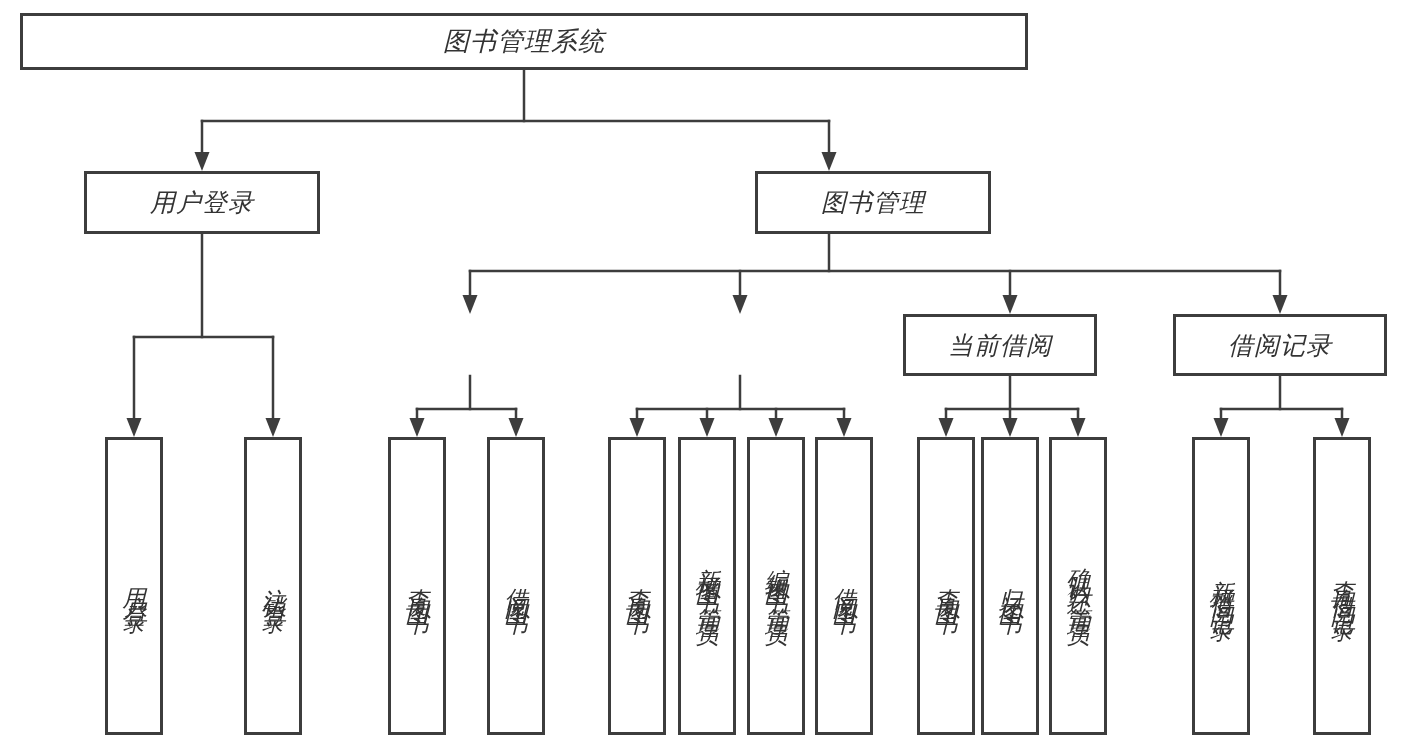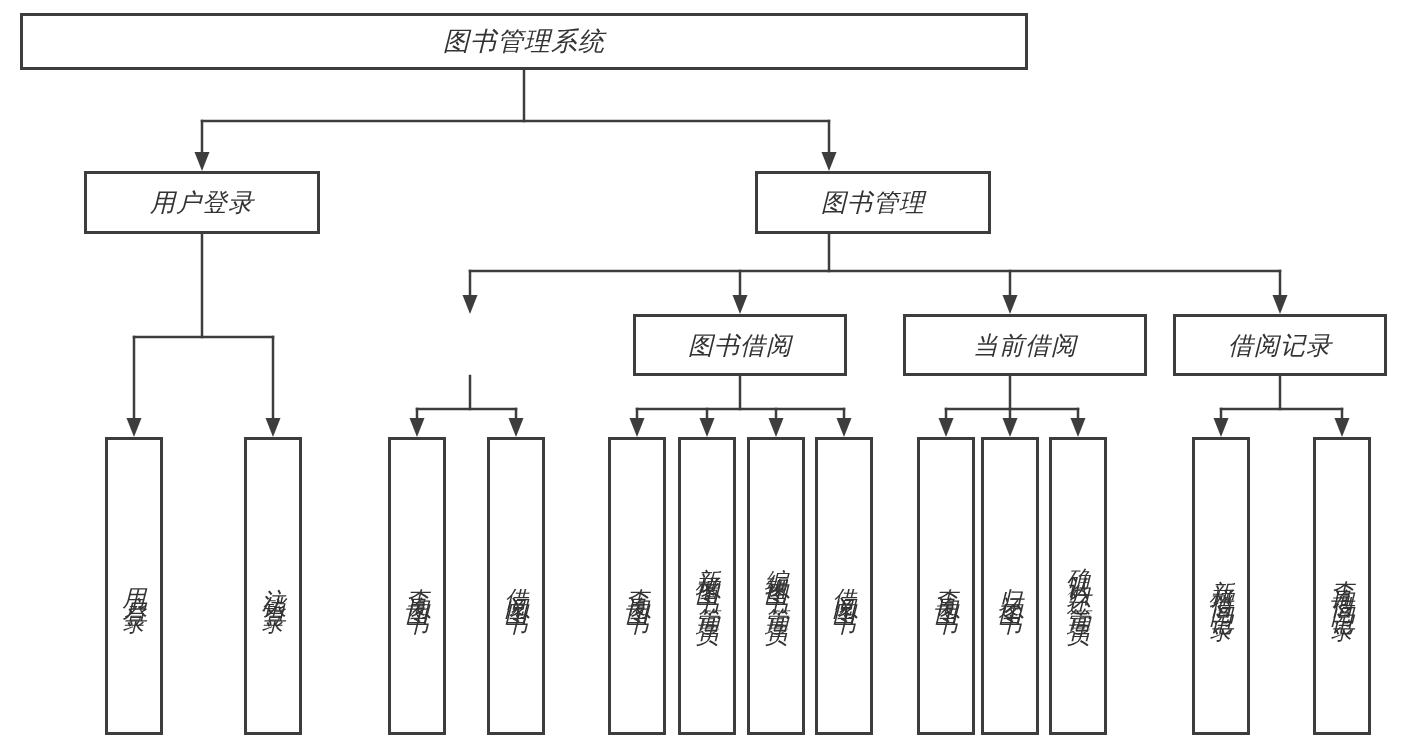--- a/index.html
+++ b/index.html
@@ -90,24 +90,21 @@
   <div id="nodes">
       <div class="node horiz root" style="left: 20px; top: 13px; width: 1008px; height: 57px;">
         <span class="node-label">图书管理系统</span>
       </div>
       <div class="node horiz" style="left: 84px; top: 171px; width: 236px; height: 63px;">
         <span class="node-label">用户登录</span>
       </div>
       <div class="node horiz" style="left: 711px; top: 171px; width: 236px; height: 63px; margin-left: 44px;">
         <span class="node-label">图书管理</span>
       </div>
-      <div class="node horiz" style="left: 633px; top: 314px; width: 214px; height: 62px;">
-        <span class="node-label">图书借阅</span>
-      </div>
-      <div class="node horiz" style="left: 903px; top: 314px; width: 244px; height: 62px;">
+      <div class="node horiz" style="left: 903px; top: 314px; width: 194px; height: 62px;">
         <span class="node-label">当前借阅</span>
       </div>
       <div class="node horiz" style="left: 1173px; top: 314px; width: 214px; height: 62px;">
         <span class="node-label">借阅记录</span>
       </div>
       <div class="node vert" style="left: 105px; top: 437px; width: 58px; height: 298px;">
         <span class="node-label">用户登录</span>
       </div>
       <div class="node vert" style="left: 244px; top: 437px; width: 58px; height: 298px;">
         <span class="node-label">注销登录</span>

